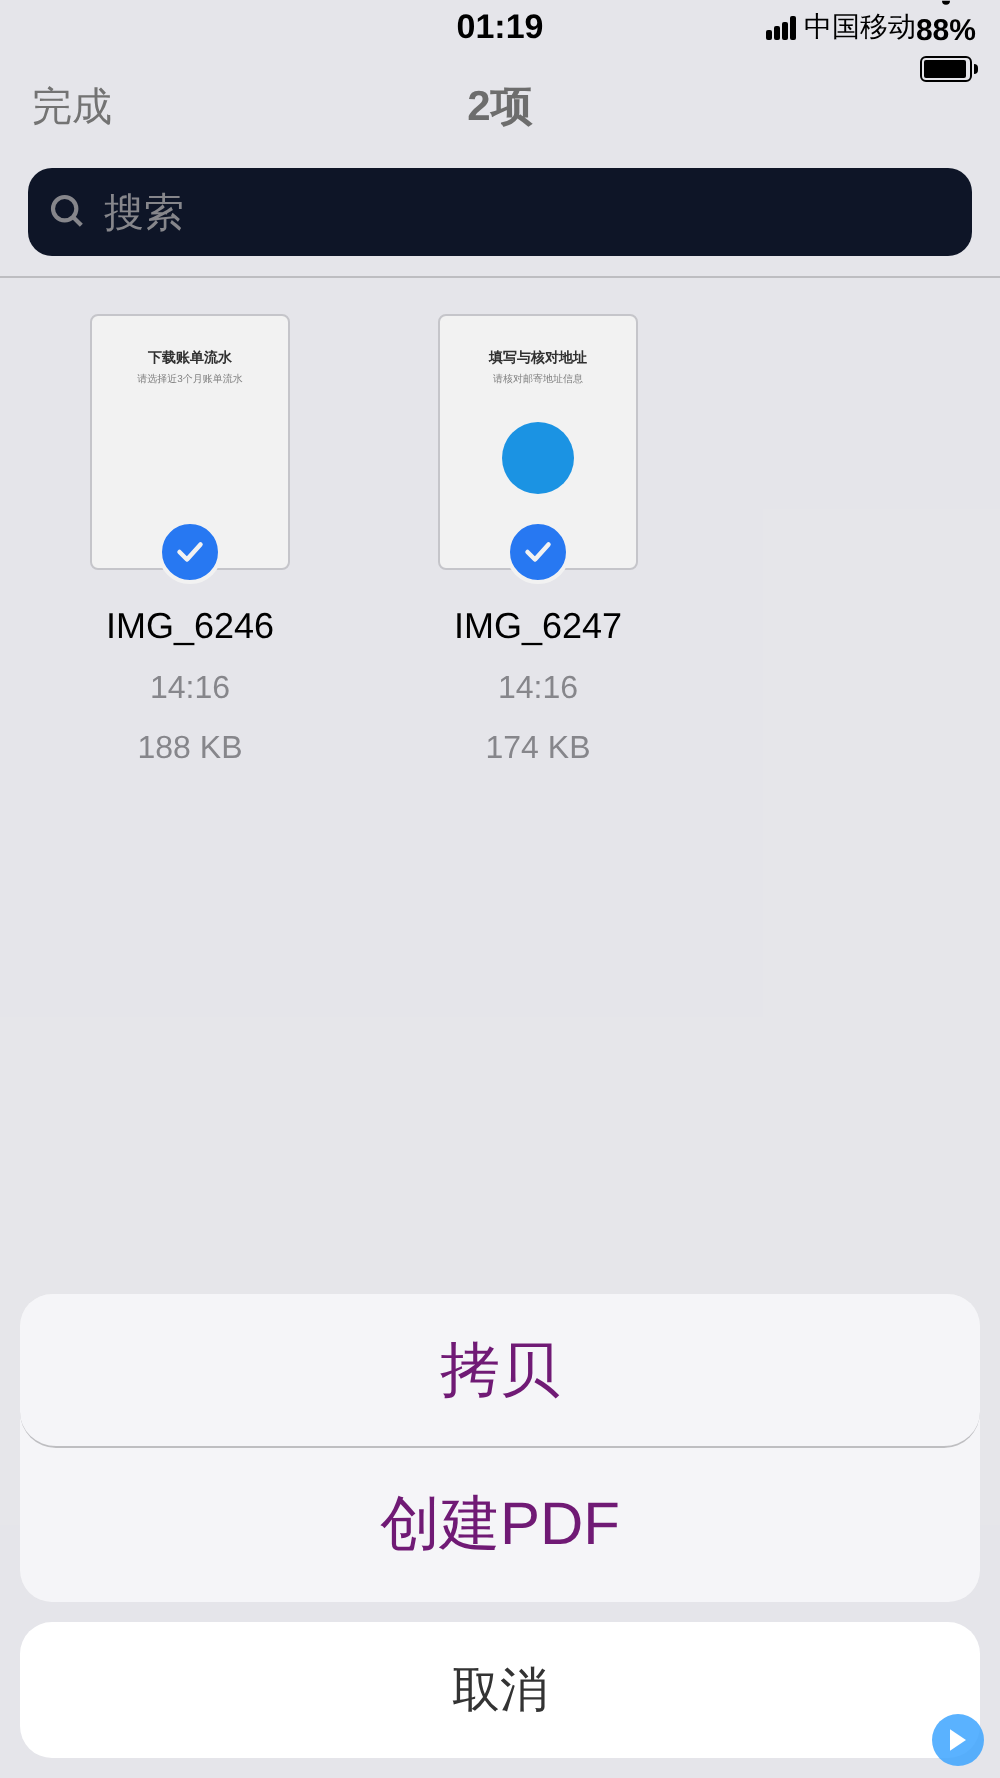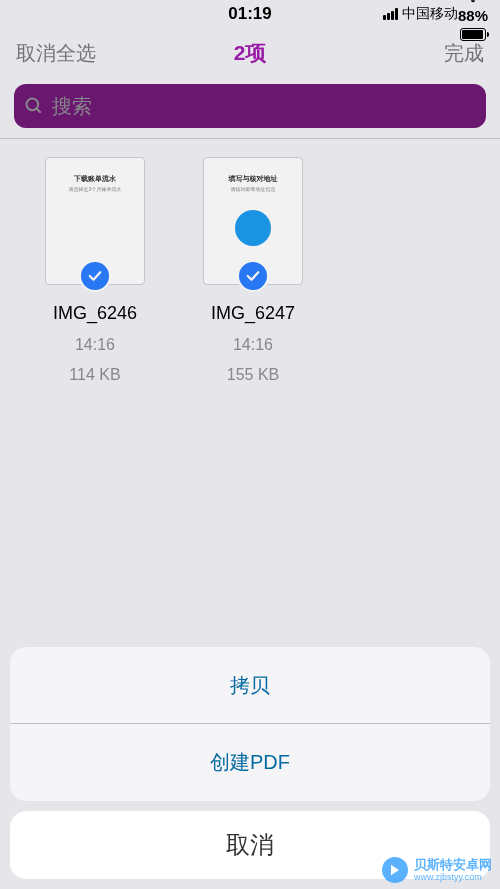--- a/index.html
+++ b/index.html
@@ -106,26 +106,26 @@
     .nav-left, .nav-right {
       font-size: 20px;
       color: #7a7a7a;
     }
     .nav-title {
       position: absolute;
       left: 50%;
       transform: translateX(-50%);
       font-size: 21px;
       font-weight: 700;
-      color: #a21caf;
+      color: #737373;
     }
     .search-bar {
       margin: 6px 14px 10px;
       height: 44px;
-      background: #701a75;
+      background: #0f172a;
       border-radius: 12px;
       display: flex;
       align-items: center;
       padding: 0 10px;
       gap: 8px;
     }
     .search-icon {
       width: 20px;
       height: 20px;
     }
@@ -133,21 +133,21 @@
       color: #8e8e93;
       font-size: 20px;
     }
     .divider {
       height: 1px;
       background: #c8c8cc;
       margin-top: 10px;
     }
     .grid {
       display: flex;
-      gap: 28px;
+      gap: 44px;
       padding: 18px 30px;
     }
     .file-item {
       display: flex;
       flex-direction: column;
       align-items: center;
       width: 130px;
     }
     .file-thumb {
       width: 100px;
@@ -230,24 +230,25 @@
       background: rgba(246,246,248,0.96);
       border-radius: 16px;
       overflow: hidden;
       backdrop-filter: blur(20px);
     }
     .action-item {
       height: 77px;
       display: flex;
       align-items: center;
       justify-content: center;
-      font-size: 20px;
-      color: #0369a1;
+      font-size: 30px;
+      color: #701a75;
       border-bottom: 0.5px solid rgba(60,60,67,0.3);
       position: relative;
+      border-radius: 18px;
     }
     .action-item:last-child {
       border-bottom: none;
     }
     .cancel-group {
       margin-top: 10px;
       background: #fff;
       border-radius: 16px;
       height: 68px;
       display: flex;
@@ -306,21 +307,20 @@
           <path d="M12 2a8 8 0 018 8c0 3.5-2 5-2 7H6c0-2-2-3.5-2-7a8 8 0 018-8zM9 20h6a3 3 0 01-6 0z"></path>
         </svg>
       <span>88%</span>
       <div class="battery">
           <div class="battery-fill"></div>
         </div>
     </div>
   </div>
 
   <div class="nav-bar">
-    <div class="nav-left">取消全选</div>
     <div class="nav-title">2项</div>
     <div class="nav-right">完成</div>
   </div>
 
   <div class="search-bar">
     <svg class="search-icon" viewBox="0 0 24 24" fill="none" stroke="#8e8e93" stroke-width="2.5">
         <circle cx="10" cy="10" r="7"></circle>
         <line x1="20" y1="20" x2="15" y2="15"></line>
       </svg>
     <span class="search-placeholder">搜索</span>
@@ -335,54 +335,50 @@
         <div class="thumb-sub">请选择近3个月账单流水</div>
         <div class="green-bar"></div>
         <div class="check-badge">
           <svg width="18" height="18" viewBox="0 0 24 24" fill="none" stroke="#fff" stroke-width="3" stroke-linecap="round" stroke-linejoin="round">
               <polyline points="5 12 10 17 19 7"></polyline>
             </svg>
         </div>
       </div>
       <div class="file-name">IMG_6246</div>
       <div class="file-meta">14:16</div>
-      <div class="file-meta">114 KB</div>
+      <div class="file-meta">188 KB</div>
     </div>
 
     <div class="file-item">
       <div class="file-thumb">
         <div class="thumb-title">填写与核对地址</div>
         <div class="thumb-sub">请核对邮寄地址信息</div>
         <div class="thumb-circle"></div>
         <div class="check-badge">
           <svg width="18" height="18" viewBox="0 0 24 24" fill="none" stroke="#fff" stroke-width="3" stroke-linecap="round" stroke-linejoin="round">
               <polyline points="5 12 10 17 19 7"></polyline>
             </svg>
         </div>
       </div>
       <div class="file-name">IMG_6247</div>
       <div class="file-meta">14:16</div>
-      <div class="file-meta">155 KB</div>
+      <div class="file-meta">174 KB</div>
     </div>
   </div>
 </div>
 
 <div class="overlay"></div>
 
 <div class="action-sheet">
   <div class="action-group">
     <div class="action-item">拷贝</div>
     <div class="action-item">创建PDF</div>
   </div>
   <div class="cancel-group">取消</div>
 </div>
 
 <div class="watermark">
   <div class="wm-logo">
     <svg width="16" height="16" viewBox="0 0 24 24" fill="#fff">
         <path d="M6 4l12 8-12 8z"></path>
       </svg>
   </div>
-  <div>
-    <div class="wm-text">贝斯特安卓网</div>
-    <div class="wm-sub">www.zjbstyy.com</div>
-  </div>
 </div>
 
 </body></html>

